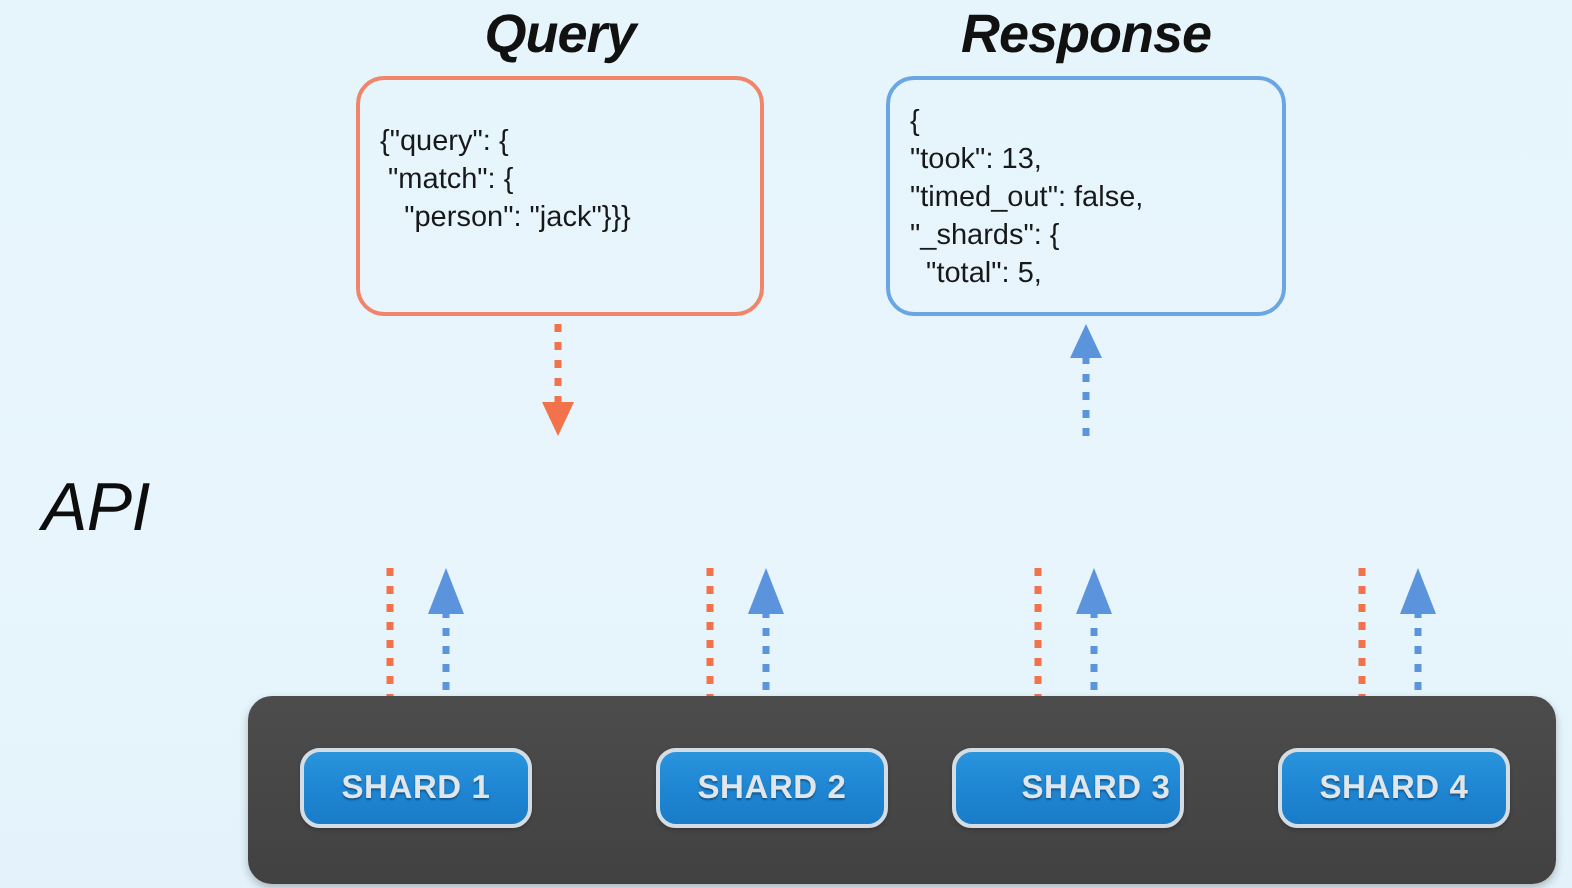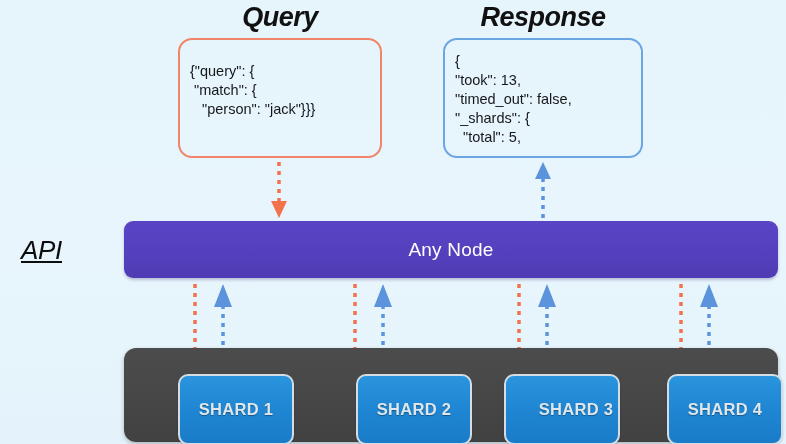--- a/index.html
+++ b/index.html
@@ -30,25 +30,24 @@
     letter-spacing: -0.5px;
     white-space: nowrap;
   }
   #title-query    { left: 178px; top: 2px;  width: 204px; text-align: center; }
   #title-response { left: 443px; top: 2px;  width: 200px; text-align: center; }
 
   
   .row-label {
     position: absolute;
     font-style: italic;
-    font-size: 26px;
+    font-size: 34px;
     color: #0d0d0d;
     letter-spacing: -0.3px;
     white-space: nowrap;
-    text-decoration: underline;
   }
   #label-api   { left: 21px; top: 235px; }
   #label-index { left: 11px; top: 390px; }
 
   
   .json-box {
     position: absolute;
     box-sizing: border-box;
     border-radius: 14px;
     background: transparent;
@@ -96,30 +95,29 @@
     position: absolute;
     left: 124px; top: 348px;
     width: 654px; height: 94px;
     background: linear-gradient(180deg, #4c4c4c 0%, #464646 60%, #414141 100%);
     border-radius: 12px;
     box-shadow: 0 2px 4px rgba(0,0,0,0.25);
   }
   .shard {
     position: absolute;
     top: 26px;
-    height: 71px;
+    height: 40px;
     box-sizing: border-box;
     border-radius: 10px;
     border: 2px solid #d3dde3;
     background: linear-gradient(180deg, #2a94dd 0%, #1f86d3 50%, #1a7cc8 100%);
     display: flex;
     align-items: center;
     justify-content: center;
     box-shadow: 0 1px 2px rgba(0,0,0,0.18);
-    margin-left: 28px;
   }
   .shard-label {
     color: #dfe7ec;
     font-size: 16.5px;
     font-weight: bold;
     letter-spacing: 0.3px;
     text-shadow: 0 1px 1px rgba(0,0,0,0.35);
     white-space: nowrap;
   }
 
@@ -160,23 +158,20 @@
     </svg>
   </div>
 
   <div class="arrow" style="left:532px; top:160px;">
     <svg width="22" height="60" viewBox="0 0 22 60">
       <line x1="11" y1="58" x2="11" y2="18" stroke="#5b93dd" stroke-width="3.5" stroke-linecap="butt" stroke-dasharray="4 5"></line>
       <polygon points="11,2 3,19 19,19" fill="#5b93dd"></polygon>
     </svg>
   </div>
 
-  <div id="node-bar">
-    <span id="node-bar-label">Any Node</span>
-  </div>
 
   <div class="arrow" style="left:185px; top:282px;">
     <svg width="20" height="92" viewBox="0 0 20 92">
       <line x1="10" y1="2" x2="10" y2="68" stroke="#f2724c" stroke-width="3.5" stroke-linecap="butt" stroke-dasharray="4 5"></line>
       <polygon points="10,90 1,67 19,67" fill="#f2724c"></polygon>
     </svg>
   </div>
   <div class="arrow" style="left:213px; top:282px;">
     <svg width="20" height="92" viewBox="0 0 20 92">
       <line x1="10" y1="90" x2="10" y2="24" stroke="#5b93dd" stroke-width="3.5" stroke-linecap="butt" stroke-dasharray="4 5"></line>

